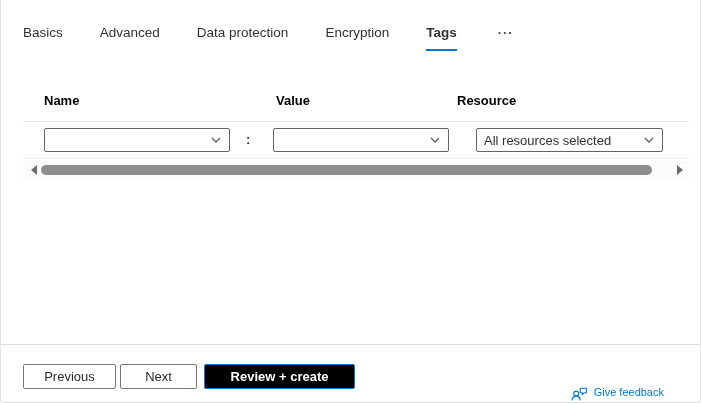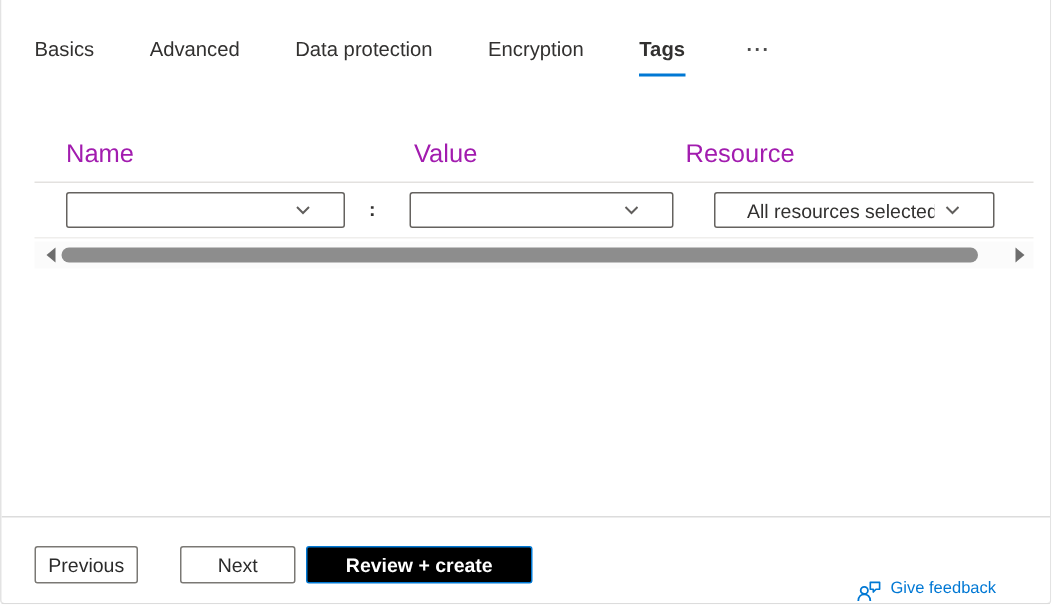--- a/index.html
+++ b/index.html
@@ -16,32 +16,32 @@
   .tab{
     margin-right:37px;padding-bottom:8px;font-size:13.5px;line-height:16px;
     color:#323130;white-space:nowrap;cursor:pointer;border-bottom:2px solid transparent;
   }
   .tab.active{font-weight:700;border-bottom:2px solid #0078d4;}
   .tab-overflow{
     color:#494949;font-size:13px;line-height:16px;letter-spacing:1px;
     padding:0 4px;cursor:pointer;font-weight:700;
   }
   
-  .col-header{position:absolute;top:93px;font-weight:400;font-size:17px;color:#a21caf;}
+  .col-header{position:absolute;top:93px;font-weight:700;font-size:13px;color:#000000;}
   .hdr-name{left:43px;}
   .hdr-value{left:275px;}
   .hdr-resource{left:456px;}
   .divider{position:absolute;left:22px;width:666px;height:1px;background:#e3e1df;}
   .divider-1{top:121px;}
   .divider-2{top:158px;background:#efeeec;}
   .combobox{
     position:absolute;top:128px;height:24px;box-sizing:border-box;
     border:1px solid #65625f;border-radius:2px;background:#fff;
     display:flex;align-items:center;justify-content:space-between;
-    padding:0 21px;cursor:pointer;font-size:13px;color:#323130;overflow:hidden;
+    padding:0 7px;cursor:pointer;font-size:13px;color:#323130;overflow:hidden;
   }
   .cb-name{left:43px;width:186px;}
   .cb-value{left:272px;width:176px;}
   .cb-resource{left:475px;width:187px;}
   .cb-text{white-space:nowrap;overflow:hidden;}
   .chevron{flex:0 0 auto;margin-left:6px;display:block;}
   .colon{position:absolute;left:245px;top:132px;font-weight:700;color:#323130;}
   
   .hscroll{position:absolute;left:22px;top:161px;width:666px;height:18px;background:#fbfbfb;}
   .hs-arrow{position:absolute;top:4px;width:0;height:0;border-style:solid;cursor:pointer;}
@@ -52,21 +52,21 @@
     background:#8d8d8d;border-radius:6px;cursor:grab;
   }
   
   .footer-divider{position:absolute;left:0;top:344px;width:701px;height:1px;background:#dcdcdc;}
   .btn{
     position:absolute;top:364px;height:25px;box-sizing:border-box;
     display:flex;align-items:center;justify-content:center;
     background:#fff;border:1px solid #7a7874;border-radius:2px;
     font-family:inherit;font-size:13px;color:#2b2b2b;cursor:pointer;white-space:nowrap;
   }
-  .btn-previous{left:22px;width:69px;}
+  .btn-previous{left:22px;width:93px;}
   .btn-next{left:119px;width:77px;}
   .btn-primary{
     left:203px;width:151px;background:#000000;border:1px solid #0078d4;
     color:#fff;font-weight:700;
   }
   .feedback{
     position:absolute;top:366px;right:36px;display:flex;align-items:flex-start;
     color:#0078d4;font-size:11px;cursor:pointer;text-decoration:none;margin-top:20px;
   }
   .feedback svg{margin-right:6px;display:block;}

